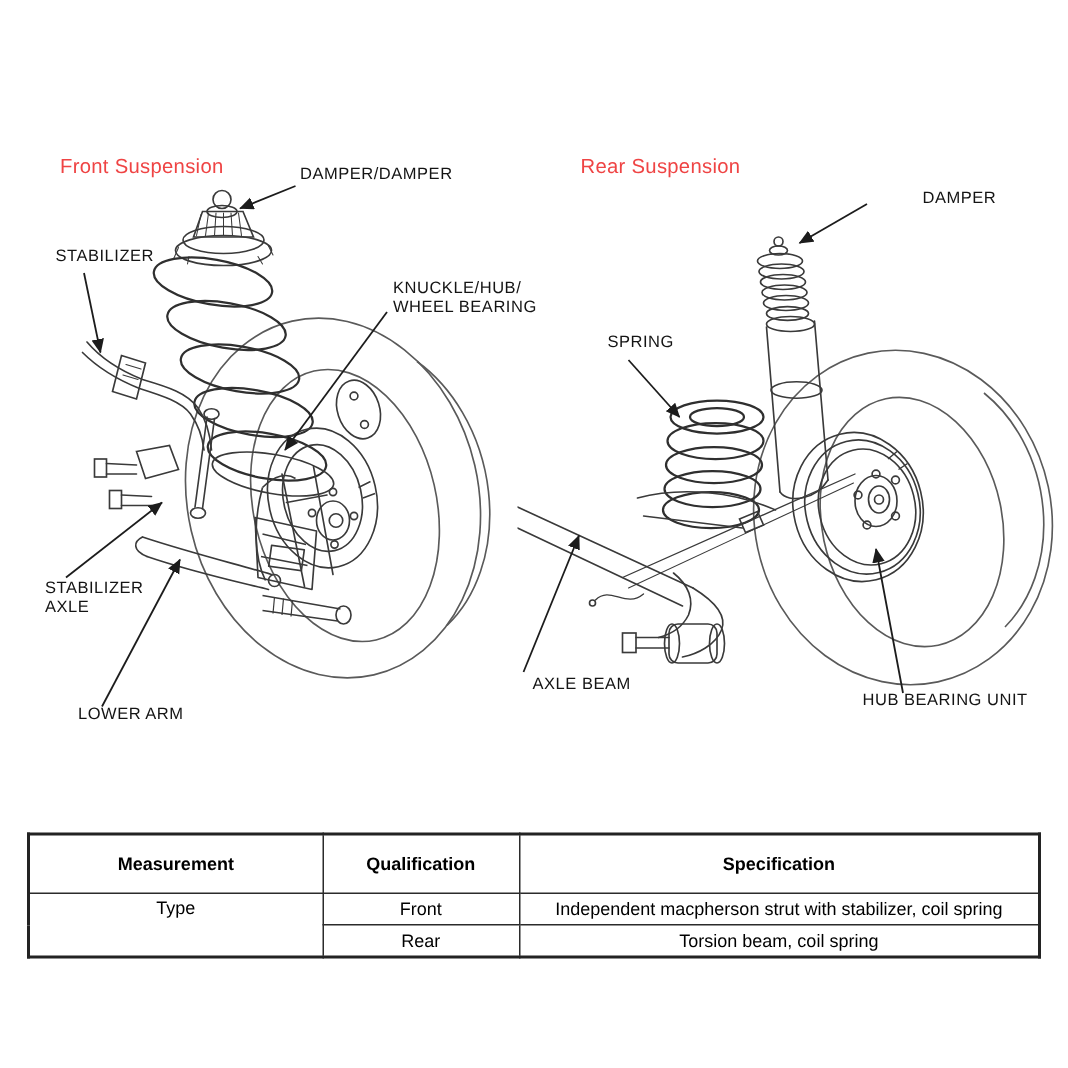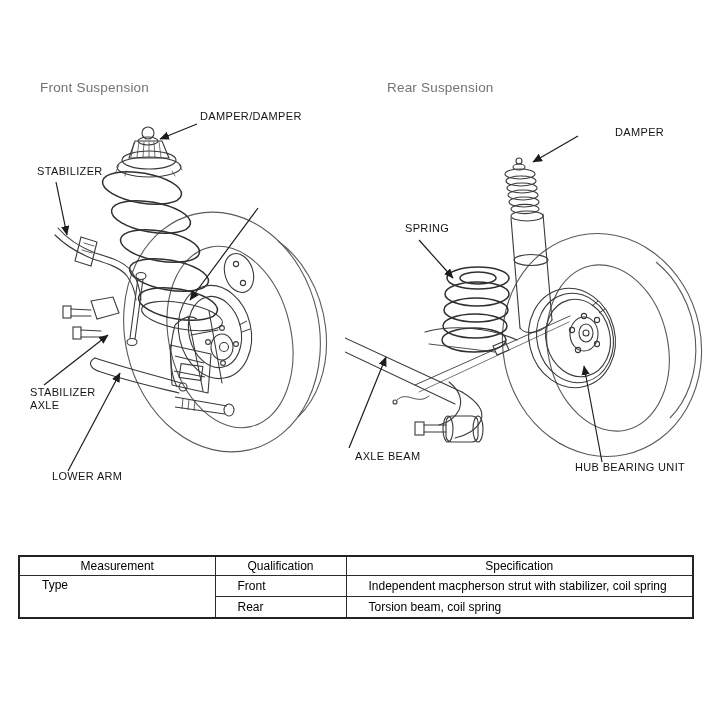--- a/index.html
+++ b/index.html
@@ -1,27 +1,27 @@
 <!DOCTYPE html>
 <html><head>
 <meta charset="utf-8">
 <style>
   html,body{margin:0;padding:0;background:#ffffff;}
   .page{position:relative;width:712px;height:712px;background:#ffffff;
         font-family:"Liberation Sans",sans-serif;overflow:hidden;color:#111;}
-  .dtitle{position:absolute;font-size:13.5px;color:#737373;letter-spacing:.2px;white-space:nowrap;}
+  .dtitle{position:absolute;font-size:13.5px;color:#ef4444;letter-spacing:.2px;white-space:nowrap;margin-top:23px;}
   .lbl{position:absolute;font-size:11px;color:#141414;letter-spacing:.35px;
        line-height:12.5px;white-space:nowrap;}
   .diagram{position:absolute;}
   .spec-table{position:absolute;left:18px;top:555px;border-collapse:collapse;
               table-layout:fixed;width:674px;font-size:12px;color:#000;
               border:2px solid #232323;}
   .spec-table th,.spec-table td{border:1px solid #2b2b2b;overflow:hidden;}
-  .spec-table th{font-weight:normal;text-align:center;height:18px;padding:0 2px;}
-  .spec-table td{height:20px;padding:0 22px;vertical-align:middle;text-align:left;}
+  .spec-table th{font-weight:bold;text-align:center;height:18px;padding:10px 2px;}
+  .spec-table td{height:20px;padding:0 8px;vertical-align:middle;text-align:center;}
   .spec-table td.mcell{vertical-align:top;padding-top:2px;}
 </style>
 </head>
 <body>
 
 <div class="page">
 
   <div class="dtitle" style="left:40px;top:80px">Front Suspension</div>
   <div class="dtitle" style="left:387px;top:80px">Rear Suspension</div>
 
@@ -183,20 +183,24 @@
     <g stroke="#1c1c1c" stroke-width="1.2" fill="none">
       <path d="M233,16 L188,42" marker-end="url(#ahR)"></path>
       <path d="M74,120 L108,158" marker-end="url(#ahR)"></path>
       <path d="M4,328 L41,237" marker-end="url(#ahR)"></path>
       <path d="M257,342 L239,246" marker-end="url(#ahR)"></path>
     </g>
   </svg>
 
   <div class="lbl" style="left:200px;top:110px">DAMPER/DAMPER</div>
   <div class="lbl" style="left:37px;top:165px">STABILIZER</div>
+  <div class="lbl" style="left:262px;top:186px">
+    <div>KNUCKLE/HUB/</div>
+    <div>WHEEL BEARING</div>
+  </div>
   <div class="lbl" style="left:30px;top:386px">
     <div>STABILIZER</div>
     <div>AXLE</div>
   </div>
   <div class="lbl" style="left:52px;top:470px">LOWER ARM</div>
 
   <div class="lbl" style="left:615px;top:126px">DAMPER</div>
   <div class="lbl" style="left:405px;top:222px">SPRING</div>
   <div class="lbl" style="left:355px;top:450px">AXLE BEAM</div>
   <div class="lbl" style="left:575px;top:461px">HUB BEARING UNIT</div>

